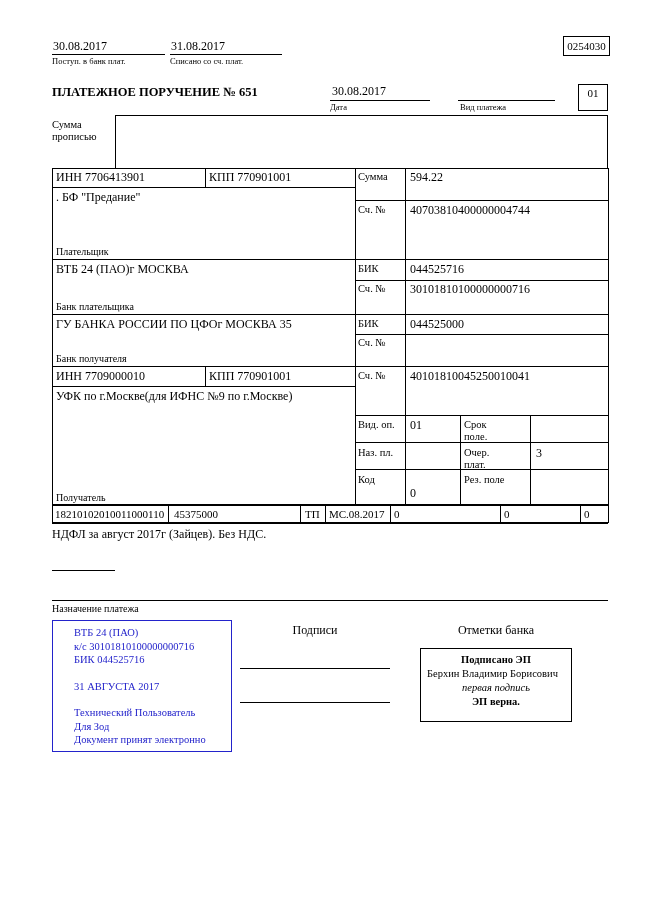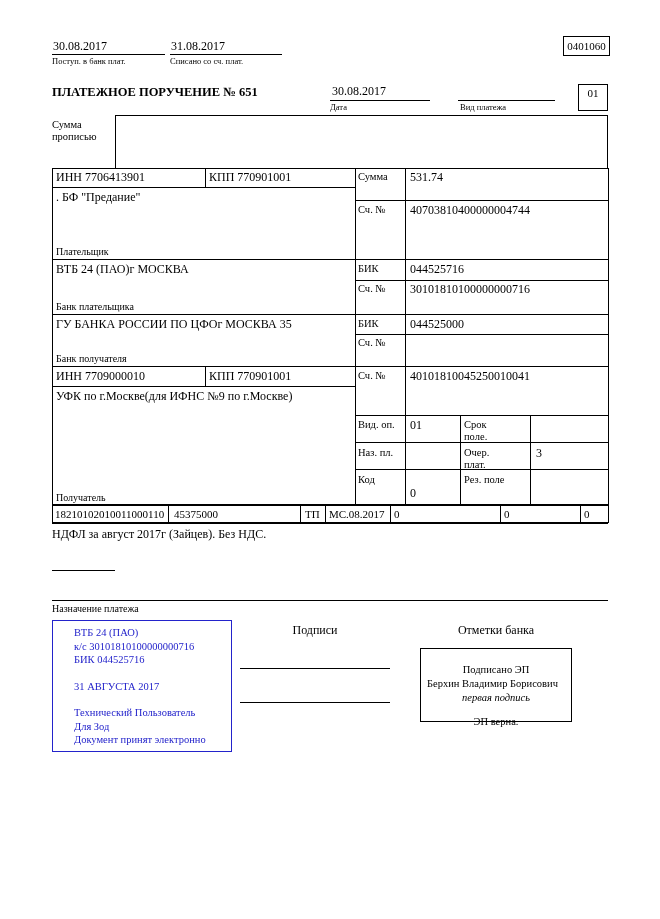--- a/index.html
+++ b/index.html
@@ -3,21 +3,21 @@
 <meta charset="utf-8">
 <style>
   html,body{margin:0;padding:0;background:#fff;}
   .page{
     position:relative;width:660px;height:835px;background:var(--paper,#fff);
     font-family:"Liberation Serif","DejaVu Serif",serif;color:var(--ink,#000);
     overflow:hidden;
   }
   .t{position:absolute;white-space:nowrap;line-height:1.15;}
   .wrap{white-space:normal;}
-  .b{font-weight:normal;margin-top:10px;}
+  .b{font-weight:bold;}
   .i{font-style:italic;}
   .ctr{text-align:center;}
   .lbl-xs{font-size:8.5px;}
   .lbl-s{font-size:10px;}
   .lbl-m{font-size:10.5px;}
   .txt{font-size:12px;}
   .txt-s{font-size:11px;}
   .title{font-size:12.5px;font-weight:bold;text-align:center;}
   .box{position:absolute;border:1px solid #000;box-sizing:border-box;}
   .grid{position:absolute;left:0;top:0;}
@@ -50,38 +50,38 @@
              M168 505V523 M300 505V523 M325 505V523 M390 505V523 M500 505V523 M580 505V523
              M52 570H115 M52 600H608 M240 668H390 M240 702H390" fill="none" stroke="#000" stroke-width="1"></path>
     <path d="M52 505H608 M52 523H608" fill="none" stroke="#000" stroke-width="2"></path>
   </svg>
 
   <div class="t txt" style="left:53px;top:40px">30.08.2017</div>
   <div class="t lbl-xs" style="left:52px;top:57px">Поступ. в банк плат.</div>
   <div class="t txt" style="left:171px;top:40px">31.08.2017</div>
   <div class="t lbl-xs" style="left:170px;top:57px">Списано со сч. плат.</div>
   <div class="box ctr" style="left:563px;top:36px;width:47px;height:20px">
-    <div class="txt-s" style="line-height:18px">0401060</div>
+    <div class="txt-s" style="line-height:18px">0254030</div>
   </div>
 
   <div class="t title" style="left:52px;top:85px">ПЛАТЕЖНОЕ ПОРУЧЕНИЕ № 651</div>
   <div class="t txt" style="left:332px;top:85px">30.08.2017</div>
   <div class="t lbl-xs" style="left:330px;top:103px">Дата</div>
   <div class="t lbl-xs" style="left:460px;top:103px">Вид платежа</div>
   <div class="box ctr" style="left:578px;top:84px;width:30px;height:27px">
     <div class="txt-s" style="line-height:16px">01</div>
   </div>
 
   <div class="t lbl-m wrap" style="left:52px;top:119px;width:58px">Сумма прописью</div>
   <div class="box" style="left:115px;top:115px;width:493px;height:53px;border-bottom:none"></div>
 
   <div class="t txt" style="left:56px;top:171px">ИНН 7706413901</div>
   <div class="t txt" style="left:209px;top:171px">КПП 770901001</div>
   <div class="t lbl-m" style="left:358px;top:171px">Сумма</div>
-  <div class="t txt" style="left:410px;top:171px">531.74</div>
+  <div class="t txt" style="left:410px;top:171px">594.22</div>
   <div class="t txt" style="left:56px;top:191px">. БФ "Предание"</div>
   <div class="t lbl-m" style="left:358px;top:204px">Сч. №</div>
   <div class="t txt" style="left:410px;top:204px">40703810400000004744</div>
   <div class="t lbl-s" style="left:56px;top:246px">Плательщик</div>
 
   <div class="t txt" style="left:56px;top:263px">ВТБ 24 (ПАО)г МОСКВА</div>
   <div class="t lbl-m" style="left:358px;top:263px">БИК</div>
   <div class="t txt" style="left:410px;top:263px">044525716</div>
   <div class="t lbl-m" style="left:358px;top:283px">Сч. №</div>
   <div class="t txt" style="left:410px;top:283px">30101810100000000716</div>

